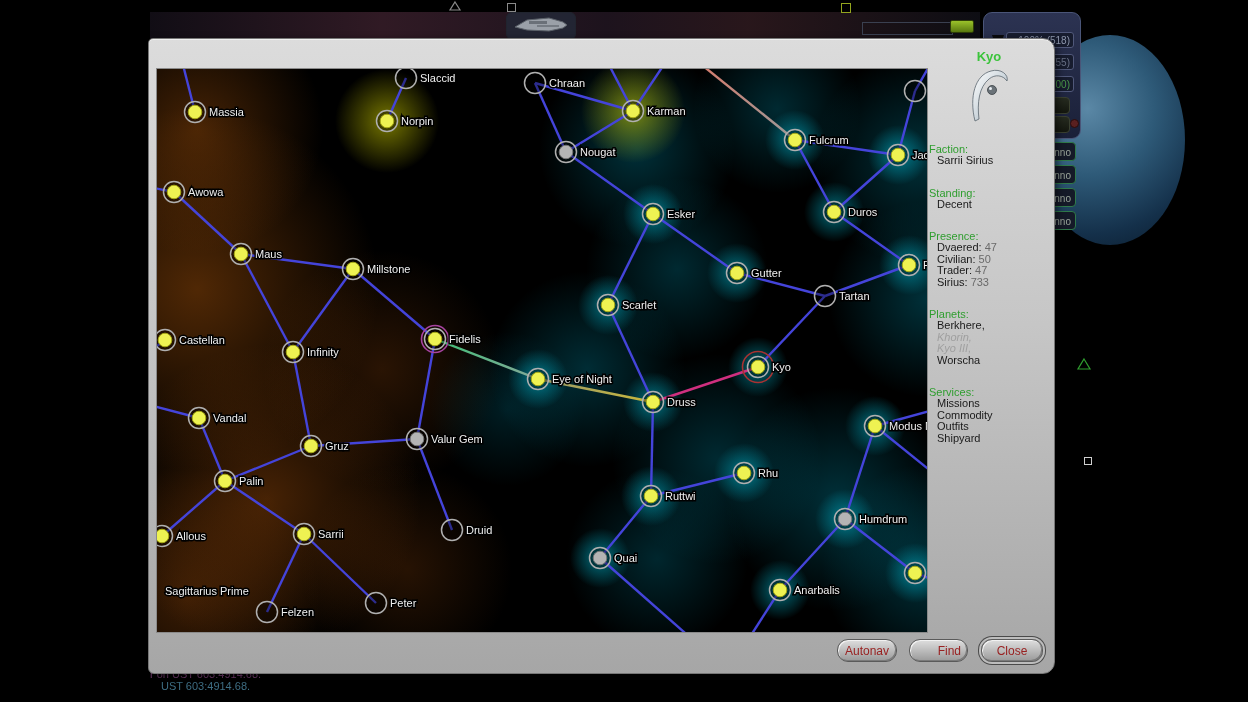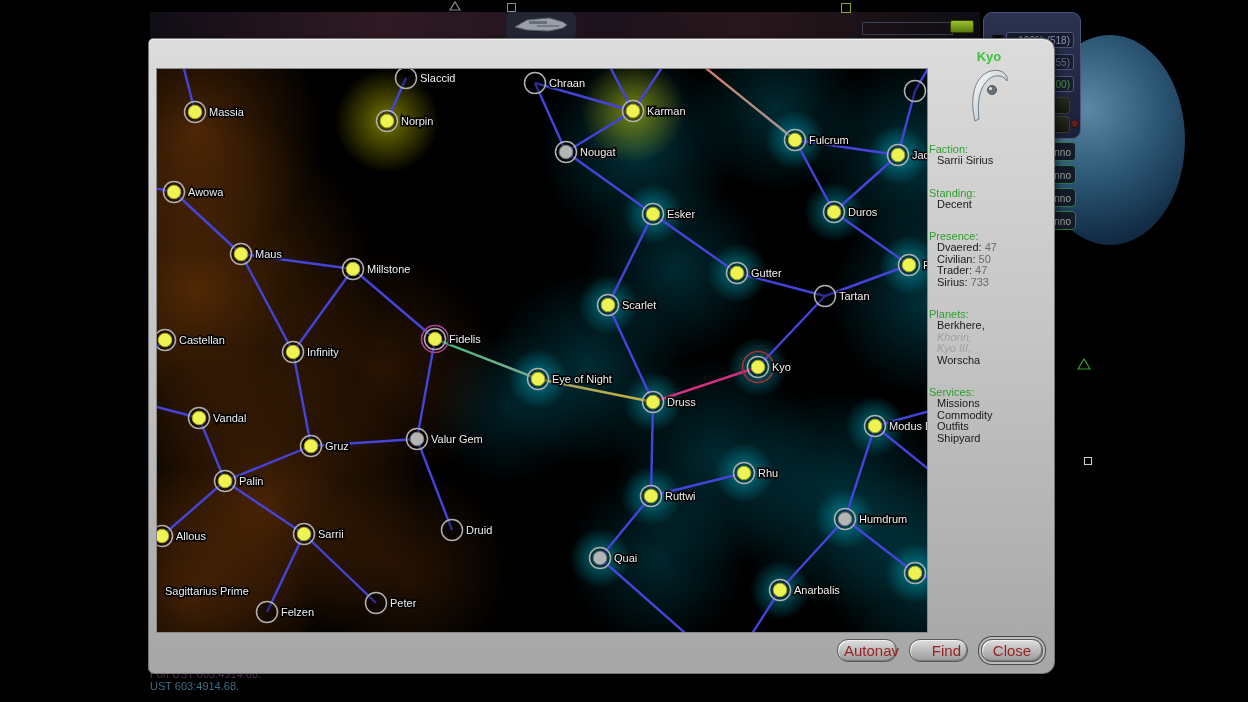--- a/index.html
+++ b/index.html
@@ -30,21 +30,21 @@
   #tl-square{left:507px;top:3px;width:7px;height:7px;border:1px solid #8a8a8a;z-index:3;}
   #green-square{left:841px;top:3px;width:8px;height:8px;border:1px solid #93a51e;z-index:3;}
   #target-box{left:862px;top:22px;width:89px;height:11px;border:1px solid #3a4050;z-index:3;}
   #green-pill{left:950px;top:20px;width:22px;height:11px;border:1px solid #2f3f08;border-radius:2px;
     background:linear-gradient(#9ac22a,#5a7a10);z-index:3;}
   #ship-box{left:506px;top:12px;width:68px;height:26px;border-radius:6px;border:1px solid #20242e;
     background:rgba(35,40,55,.85);z-index:3;}
   #right-triangle{left:1076px;top:357px;z-index:3;}
   #right-square{left:1084px;top:457px;width:6px;height:6px;border:1px solid #d0d0d0;z-index:3;}
 
-  #log{left:150px;top:668px;z-index:3;font-size:11px;line-height:12px;}
+  #log{left:150px;top:668px;z-index:3;font-size:11px;line-height:12px;text-align:center;}
   #log .l1{color:#7a4076;}
   #log .l2{color:#3f6f85;}
 
   
   #dialog{left:148px;top:38px;width:905px;height:634px;z-index:10;
     border-radius:5px 12px 12px 6px;border:1px solid #777;
     background:linear-gradient(180deg,#dcdcdc 0%,#c6c6c6 45%,#a6a6a6 100%);
     box-shadow:inset 0 1px 0 #f0f0f0, 2px 3px 8px rgba(0,0,0,.6);}
   #dlg-title{left:7px;top:6px;width:770px;text-align:center;font-size:12px;color:#1a1a1a;}
   #starmap{left:7px;top:29px;width:770px;height:563px;background-color:#000;border:1px solid #8a8a8a;
@@ -73,21 +73,21 @@
   #sidebar{left:780px;top:10px;width:120px;font-size:11px;color:#1a1a1a;}
   #sb-title{text-align:center;font-size:13px;font-weight:bold;color:#3cc43c;}
   #sb-logo{display:block;margin:3px auto 2px auto;}
   .sb-label{color:#2f9e2f;margin-top:20px;}
   .sb-item{margin-left:8px;line-height:11.5px;}
   .sb-val-dim{color:#6a6a6a;text-align:center;}
   .p.dim{color:#9f9f9f;font-style:italic;}
 
   
   .dlg-btn{position:absolute;top:600px;height:23px;font-family:"Liberation Sans",sans-serif;
-    font-size:15px;color:#992222;background:linear-gradient(180deg,#dedede,#9a9a9a);
+    font-size:12px;color:#992222;background:linear-gradient(180deg,#dedede,#9a9a9a);
     border:1px solid #5a5a5a;border-radius:11px;
     box-shadow:inset 1px 1px 0 #f2f2f2, inset -1px -1px 0 #7a7a7a;cursor:pointer;}
   #btn-autonav{left:688px;width:60px;}
   #btn-find{left:760px;width:59px;text-align:right;}
   #btn-close{left:832px;width:62px;box-shadow:inset 1px 1px 0 #f2f2f2, inset -1px -1px 0 #7a7a7a,
     0 0 0 2px #bdbdbd, 0 0 0 3px #4a4a4a;}
 </style>
 </head>
 <body>
 

